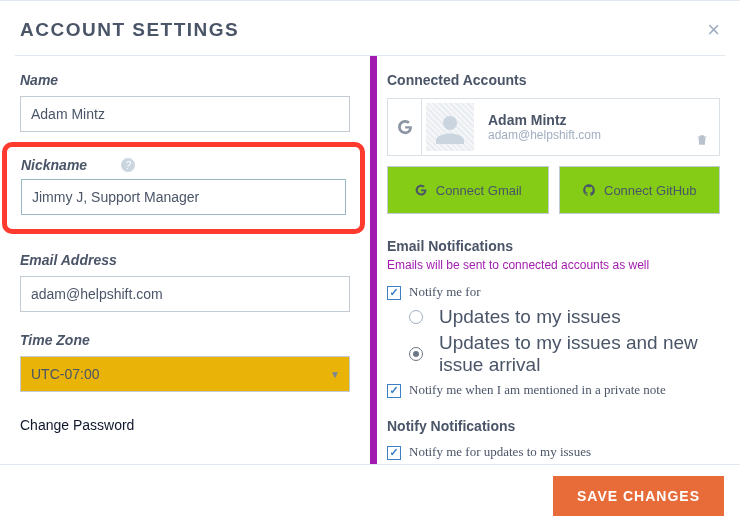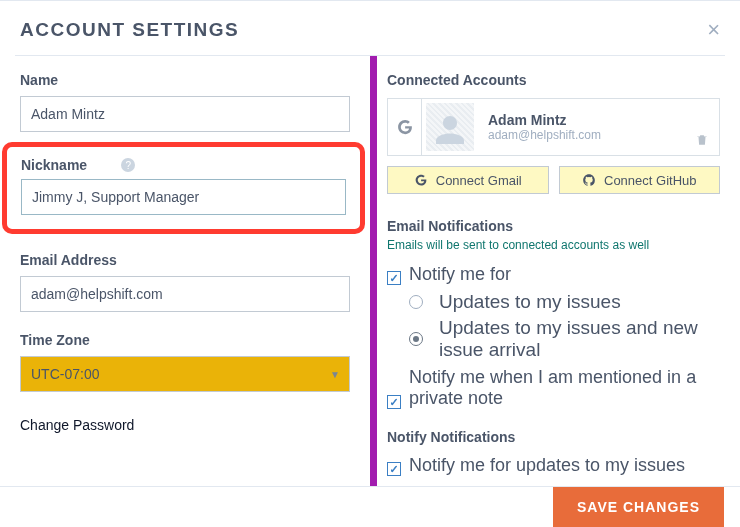--- a/index.html
+++ b/index.html
@@ -6,53 +6,53 @@
 body{font-family:-apple-system,BlinkMacSystemFont,"Segoe UI",Helvetica,Arial,sans-serif;font-size:13px;color:#4a5568;background:#fff;width:740px;height:527px;overflow:hidden;}
 .modal{display:flex;flex-direction:column;height:527px;border-top:1px solid #e2e8f0;}
 .header{display:flex;align-items:center;justify-content:space-between;padding:18px 20px 14px 20px;}
 .header h1{font-size:19px;font-weight:600;letter-spacing:1.5px;color:#4a5568;}
 .close-x{font-size:22px;color:#a0aec0;cursor:pointer;font-weight:300;line-height:1;}
 .hr{height:1px;background:#e2e8f0;margin:0 15px;}
 .body{display:flex;flex:1;overflow:hidden;}
 .col-left{width:370px;padding:16px 20px 0 20px;display:flex;flex-direction:column;}
 .col-right{flex:1;padding:16px 20px 0 10px;border-left:7px solid #a21caf;}
 .field{margin-bottom:20px;}
-.field label{display:flex;align-items:center;font-size:14px;font-weight:600;color:#4a5568;margin-bottom:8px;}
+.field label{display:flex;align-items:center;font-size:14px;font-weight:600;color:#4a5568;margin-bottom:8px;font-style:italic;}
 .help-ic{display:inline-flex;align-items:center;justify-content:center;width:14px;height:14px;border-radius:50%;background:#cbd5e0;color:#fff;font-size:10px;margin-left:8px;font-weight:400;}
 .text-input{width:100%;height:36px;border:1px solid #c2cad3;padding:0 10px;font-size:14px;color:#4a5568;outline:none;}
 .highlight-box{border:5px solid #ff3b30;border-radius:10px;padding:10px 14px 14px 14px;margin:-10px -15px 18px -18px;}
 .highlight-box label{margin-bottom:6px;gap:26px;}
 .select{position:relative;}
 .select .text-input{background:#eab308;cursor:pointer;}
 .select .caret{position:absolute;right:10px;top:50%;transform:translateY(-50%);font-size:10px;color:#7a8694;}
 .link{color:#0f172a;font-size:14px;cursor:pointer;margin-top:5px;}
 .section-title{font-size:14px;font-weight:600;color:#4a5568;margin-bottom:10px;}
 .account-card{border:1px solid #d9e0e6;display:flex;margin-bottom:10px;}
 .gbox{width:34px;display:flex;align-items:center;justify-content:center;border-right:1px solid #d9e0e6;}
 .gbox svg{width:18px;height:18px;}
 .avatar{width:48px;height:48px;display:flex;align-items:flex-end;justify-content:center;background:repeating-linear-gradient(45deg,#f4f6f8,#f4f6f8 2px,#e9edf1 2px,#e9edf1 4px);margin:4px;}
 .avatar svg{width:42px;height:42px;fill:#cbd5e0;}
 .ac-info{flex:1;padding:8px 10px;display:flex;flex-direction:column;justify-content:center;}
 .ac-name{font-size:14px;font-weight:600;color:#4a5568;}
 .ac-email{font-size:12px;color:#a0aec0;}
 .trash{width:28px;display:flex;align-items:flex-end;justify-content:center;padding:8px 6px 8px 0;color:#b9c2cc;cursor:pointer;}
 .btn-row{display:flex;gap:10px;margin-bottom:24px;}
-.btn{flex:1;height:28px;border:1px solid #c2cad3;background:#fef9c3;display:flex;align-items:center;justify-content:center;gap:8px;font-size:13px;color:#4a5568;cursor:pointer;}
+.btn{flex:1;height:48px;border:1px solid #c2cad3;background:#84cc16;display:flex;align-items:center;justify-content:center;gap:8px;font-size:13px;color:#4a5568;cursor:pointer;}
 .btn svg{width:14px;height:14px;}
-.sub{font-size:12px;color:#0f766e;margin-top:-6px;margin-bottom:12px;}
-.check-row{display:flex;align-items:flex-end;gap:8px;margin-bottom:6px;font-size:18px;color:#4a5568;}
+.sub{font-size:12px;color:#a21caf;margin-top:-6px;margin-bottom:12px;}
+.check-row{display:flex;align-items:center;gap:8px;margin-bottom:6px;font-size:13px;color:#4a5568;font-family:Liberation Serif, serif;}
 .checkbox{width:14px;height:14px;border:1.5px solid #3b7fc4;display:flex;align-items:center;justify-content:center;flex-shrink:0;margin-top:1px;}
 .checkbox.checked::after{content:"✓";font-size:11px;color:#3b7fc4;line-height:1;font-weight:700;}
 .radio-group{margin-left:22px;margin-bottom:6px;}
 .radio-row{display:flex;align-items:center;gap:16px;margin-bottom:4px;font-size:19px;color:#4a5568;}
 .radio{width:14px;height:14px;border:1.5px solid #a0aec0;border-radius:50%;display:flex;align-items:center;justify-content:center;flex-shrink:0;}
 .radio.checked{border-color:#6b7785;}
 .radio.checked::after{content:"";width:6px;height:6px;background:#6b7785;border-radius:50%;}
 .section-gap{margin-top:20px;}
-.footer{border-top:1px solid #e2e8f0;padding:0 16px;display:flex;justify-content:flex-end;}
+.footer{border-top:1px solid #e2e8f0;padding:11px 16px;display:flex;justify-content:flex-end;}
 .save-btn{background:#e86c3a;color:#fff;font-size:14px;font-weight:600;letter-spacing:1px;border:none;padding:12px 24px;cursor:pointer;}
 </style>
 </head>
 <body>
 
 <div class="modal">
   <div class="header">
     <h1>ACCOUNT SETTINGS</h1>
     <span class="close-x">×</span>
   </div>

